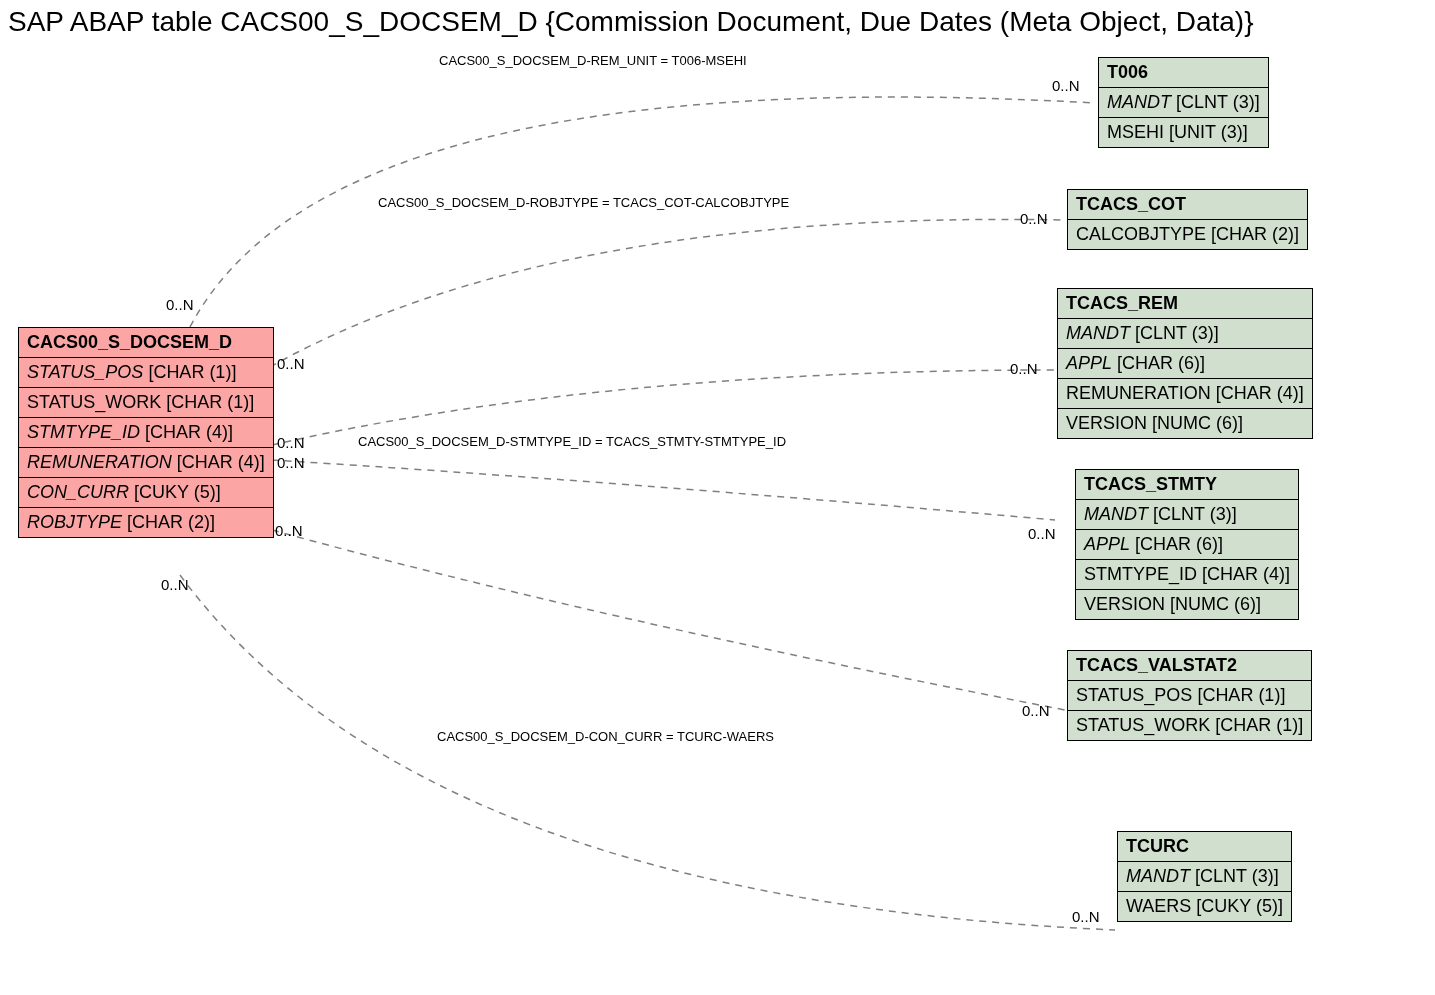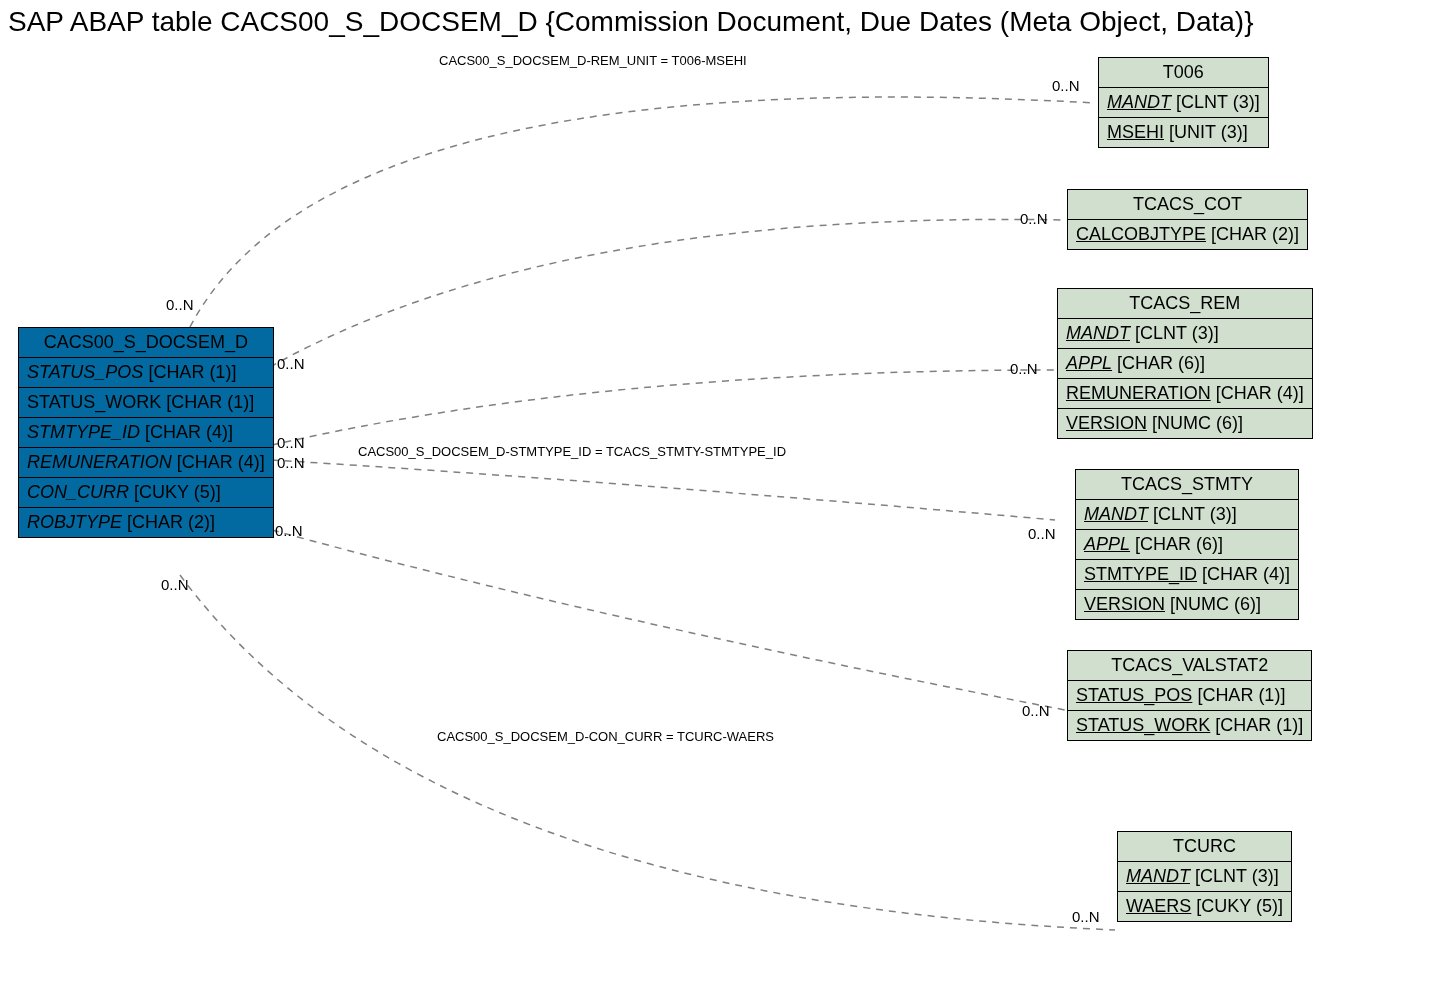--- a/index.html
+++ b/index.html
@@ -1,24 +1,24 @@
 <!DOCTYPE html>
 <html><head>
 <meta charset="utf-8">
 <style>
 html,body{margin:0;padding:0;background:#fff;font-family:Arial,Helvetica,sans-serif;color:#000}
 #stage{position:relative;width:1435px;height:995px}
 #title{position:absolute;left:8px;top:6px;font-size:28px}
 svg{position:absolute;left:0;top:0}
 .entity{position:absolute;border:1px solid #000;border-collapse:collapse;font-size:18px}
 .entity td{border:1px solid #000;padding:4px 8px;white-space:nowrap}
-.entity .hdr{font-weight:normal;text-align:center}
-.main td{background:#0369a1}
+.entity .hdr{font-weight:bold;text-align:left}
+.main td{background:#fca5a5}
 .ref td{background:#d1e0ce}
-.u{text-decoration:underline}
+.u{}
 .i{font-style:italic}
 .lbl{position:absolute;font-size:13px;white-space:nowrap}
 .card{position:absolute;font-size:15px}
 </style>
 </head>
 <body>
 <div id="stage">
 
 <div id="title">SAP ABAP table CACS00_S_DOCSEM_D {Commission Document, Due Dates (Meta Object, Data)}</div>
 
@@ -146,21 +146,22 @@
   <tr>
           <td><span class="u i">MANDT</span> <span>[CLNT (3)]</span></td>
         </tr>
   <tr>
           <td><span class="u">WAERS</span> <span>[CUKY (5)]</span></td>
         </tr>
 </tbody>
     </table>
 
 <div class="lbl" style="left:439px;top:53px">CACS00_S_DOCSEM_D-REM_UNIT = T006-MSEHI</div>
-<div class="lbl" style="left:358px;top:444px">CACS00_S_DOCSEM_D-STMTYPE_ID = TCACS_STMTY-STMTYPE_ID</div>
+<div class="lbl" style="left:378px;top:195px">CACS00_S_DOCSEM_D-ROBJTYPE = TCACS_COT-CALCOBJTYPE</div>
+<div class="lbl" style="left:358px;top:434px">CACS00_S_DOCSEM_D-STMTYPE_ID = TCACS_STMTY-STMTYPE_ID</div>
 <div class="lbl" style="left:437px;top:729px">CACS00_S_DOCSEM_D-CON_CURR = TCURC-WAERS</div>
 
 <div class="card" style="left:166px;top:296px">0..N</div>
 <div class="card" style="left:277px;top:355px">0..N</div>
 <div class="card" style="left:277px;top:434px">0..N</div>
 <div class="card" style="left:277px;top:454px">0..N</div>
 <div class="card" style="left:275px;top:522px">0..N</div>
 <div class="card" style="left:161px;top:576px">0..N</div>
 
 <div class="card" style="left:1052px;top:77px">0..N</div>

